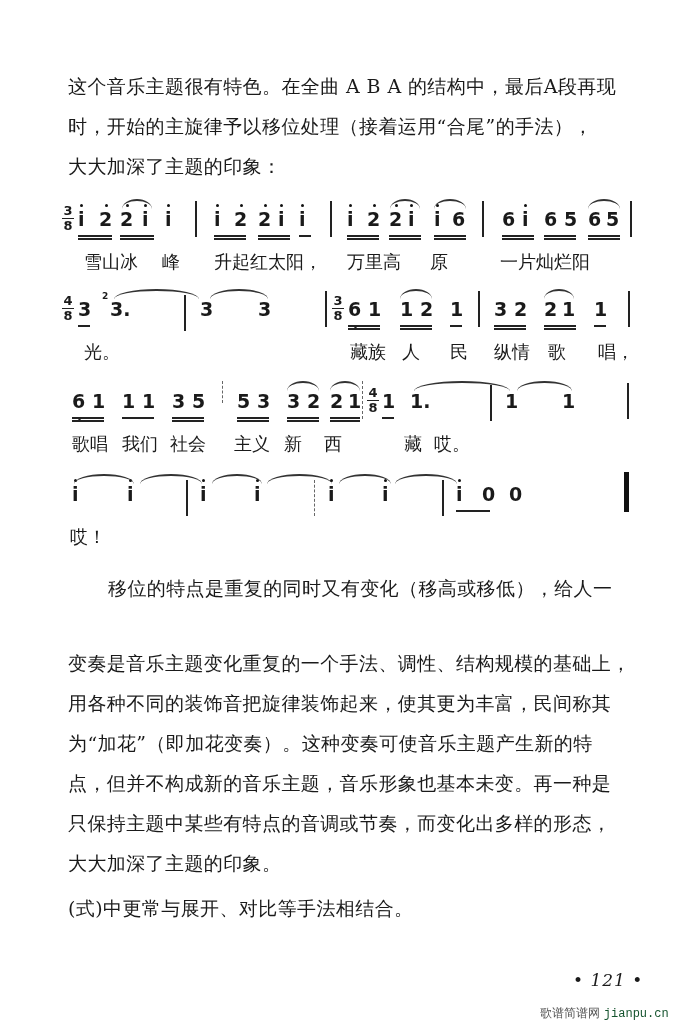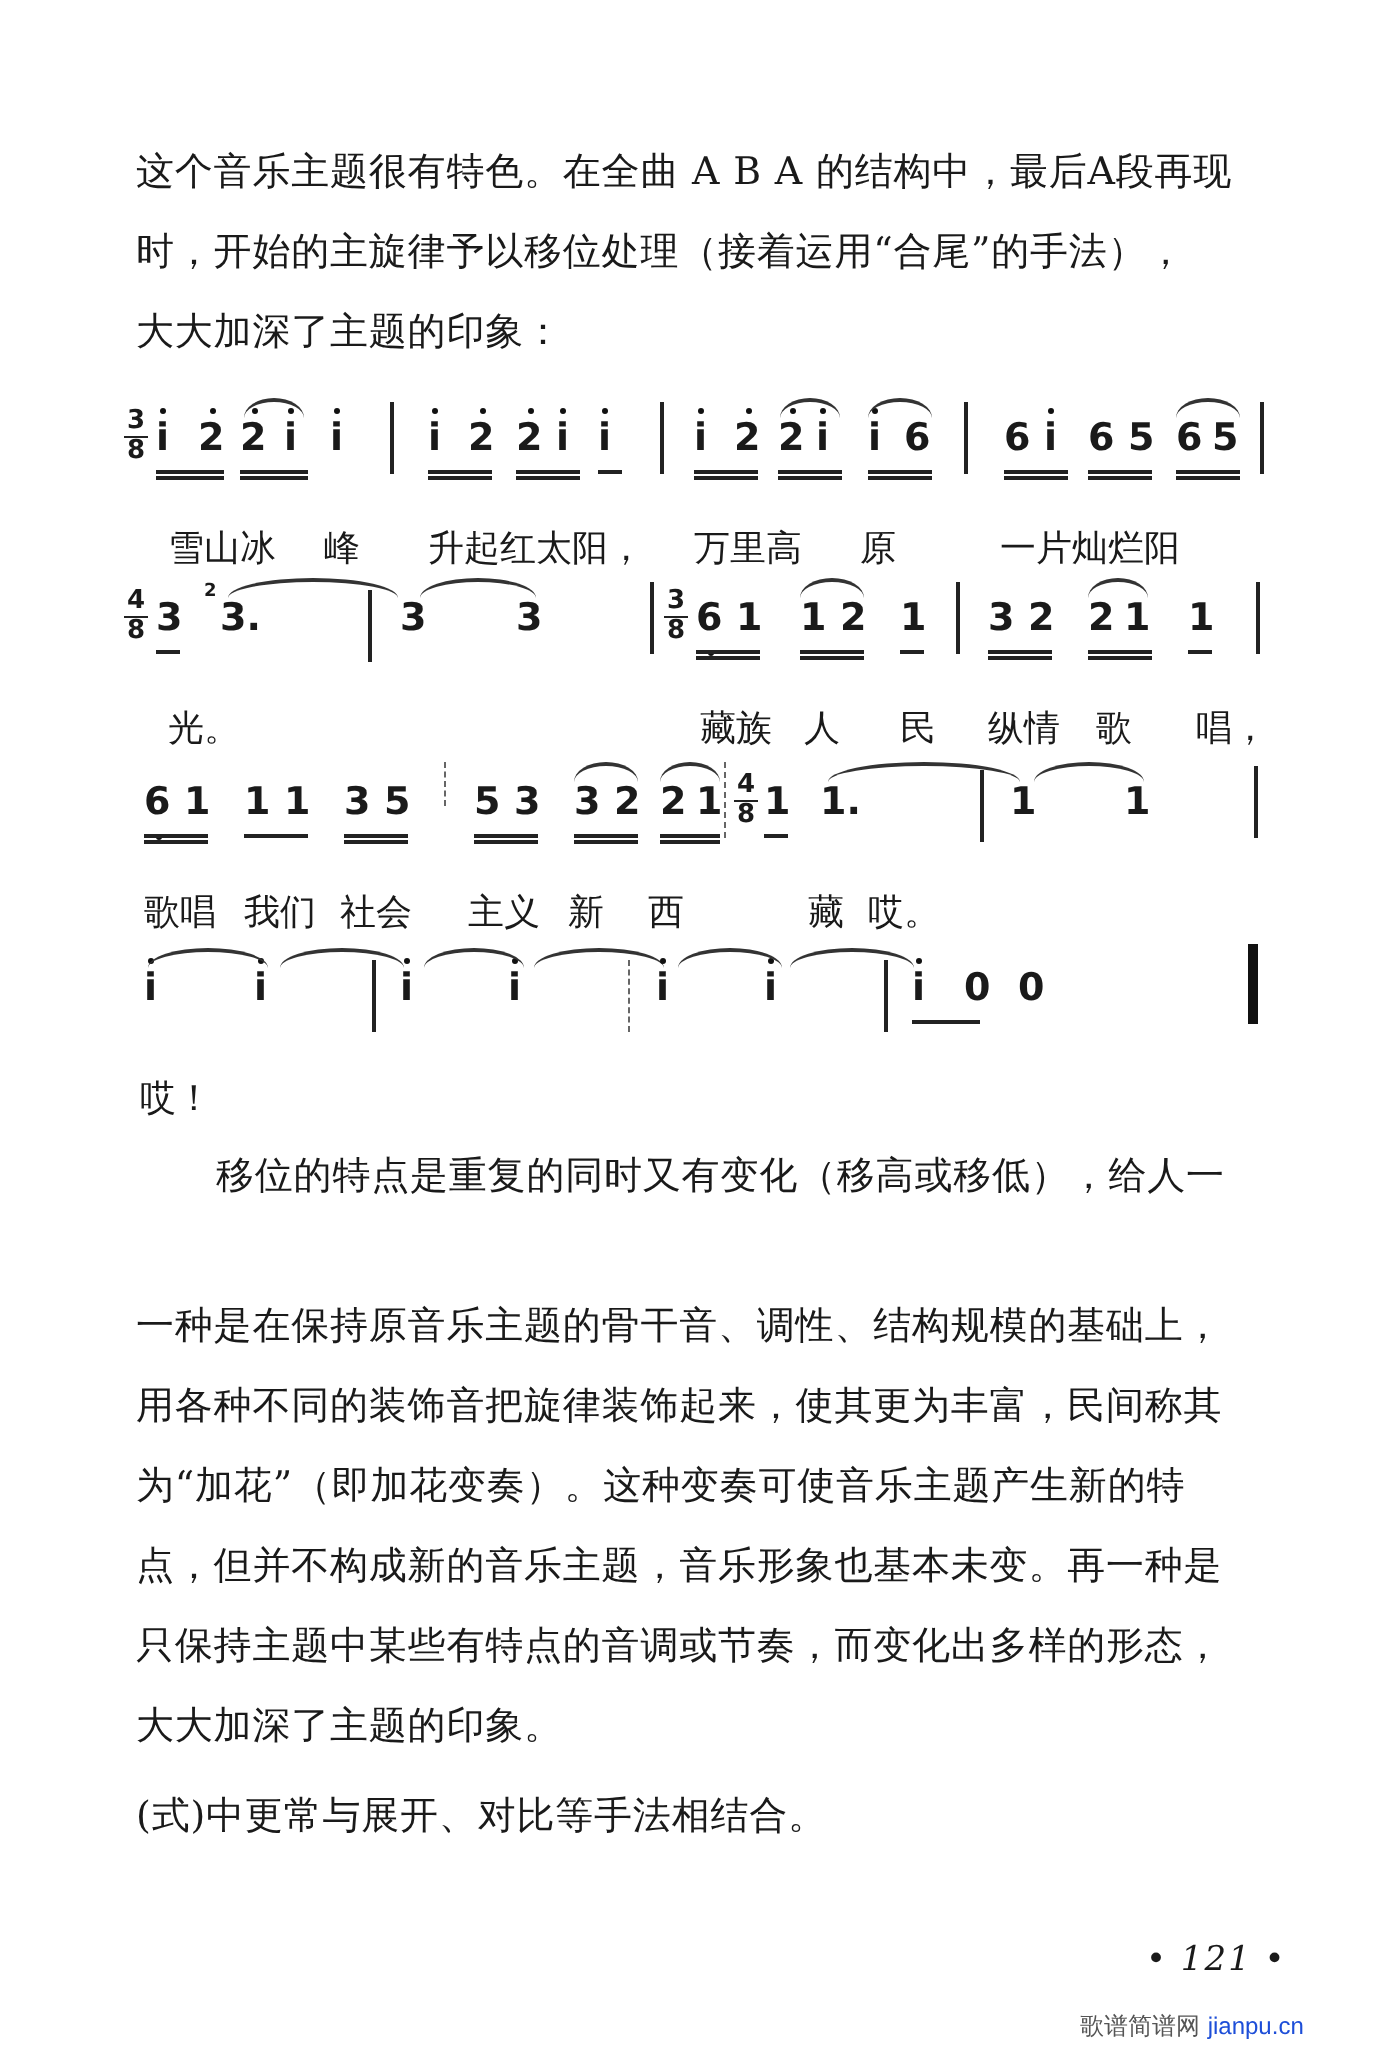--- a/index.html
+++ b/index.html
@@ -18,25 +18,25 @@
   .dot-below { position: absolute; width: 3px; height: 3px; background: #111; border-radius: 50%; left: 50%; margin-left: -1px; top: 26px; }
   .uline { position: absolute; height: 1.5px; background: #222; }
   .bar { position: absolute; width: 2px; background: #222; }
   .bar.dashed { background: none; border-left: 1.5px dashed #666; }
   .bar.final { width: 5px; background: #111; }
   .slur { position: absolute; border-top: 2px solid #333; border-radius: 50% 50% 0 0 / 100% 100% 0 0; height: 10px; }
   .timesig { position: absolute; font-family: "DejaVu Sans", sans-serif; font-weight: bold; font-size: 13px; line-height: 12px; text-align: center; width: 12px; }
   .timesig .num { display: block; border-bottom: 1.5px solid #222; padding-bottom: 1px; }
   .timesig .den { display: block; padding-top: 1px; }
   .grace { position: absolute; font-family: "DejaVu Sans", sans-serif; font-size: 9px; font-weight: bold; }
-  .lyric { position: absolute; font-size: 18px; font-family: "DejaVu Sans", "Liberation Sans", sans-serif; white-space: nowrap; margin-top: 12px; }
+  .lyric { position: absolute; font-size: 18px; font-family: "DejaVu Sans", "Liberation Sans", sans-serif; white-space: nowrap; }
 
   .page-number { position: absolute; left: 573px; top: 970px; font-size: 17px; font-style: italic; font-family: "DejaVu Serif", serif; letter-spacing: 1px; }
   .watermark { position: absolute; left: 540px; top: 1005px; font-size: 12px; white-space: nowrap; color: #555; font-family: "DejaVu Sans", sans-serif; }
-  .watermark .wm-en { color: #1d4ed8; font-family: Liberation Sans, sans-serif; }
+  .watermark .wm-en { color: #14532d; font-family: Liberation Mono, monospace; }
 </style>
 </head>
 <body>
 
 <div class="para" style="top:66px;">
   <span class="line">这个音乐主题很有特色。在全曲 A B A 的结构中，最后A段再现</span>
   <span class="line">时，开始的主旋律予以移位处理（接着运用“合尾”的手法），</span>
   <span class="line">大大加深了主题的印象：</span>
 </div>
 
@@ -236,21 +236,21 @@
     <div class="bar final" style="left:562px;top:-8px;height:40px;"></div>
   </div>
   <div class="lyric" style="left:8px;top:330px;">哎！</div>
 </div>
 
 <div class="para" style="top:568px;">
   <span class="line indent">移位的特点是重复的同时又有变化（移高或移低），给人一</span>
 </div>
 
 <div class="para" style="top:643px;">
-  <span class="line">一种是在保持原音乐主题的骨干音、调性、结构规模的基础上，</span>
+  <span class="line">变奏是音乐主题变化重复的一个手法、调性、结构规模的基础上，</span>
   <span class="line">用各种不同的装饰音把旋律装饰起来，使其更为丰富，民间称其</span>
   <span class="line">为“加花”（即加花变奏）。这种变奏可使音乐主题产生新的特</span>
   <span class="line">点，但并不构成新的音乐主题，音乐形象也基本未变。再一种是</span>
   <span class="line">只保持主题中某些有特点的音调或节奏，而变化出多样的形态，</span>
   <span class="line">大大加深了主题的印象。</span>
 </div>
 
 <div class="para" style="top:888px;">
   <span class="line">(式)中更常与展开、对比等手法相结合。</span>
 </div>

